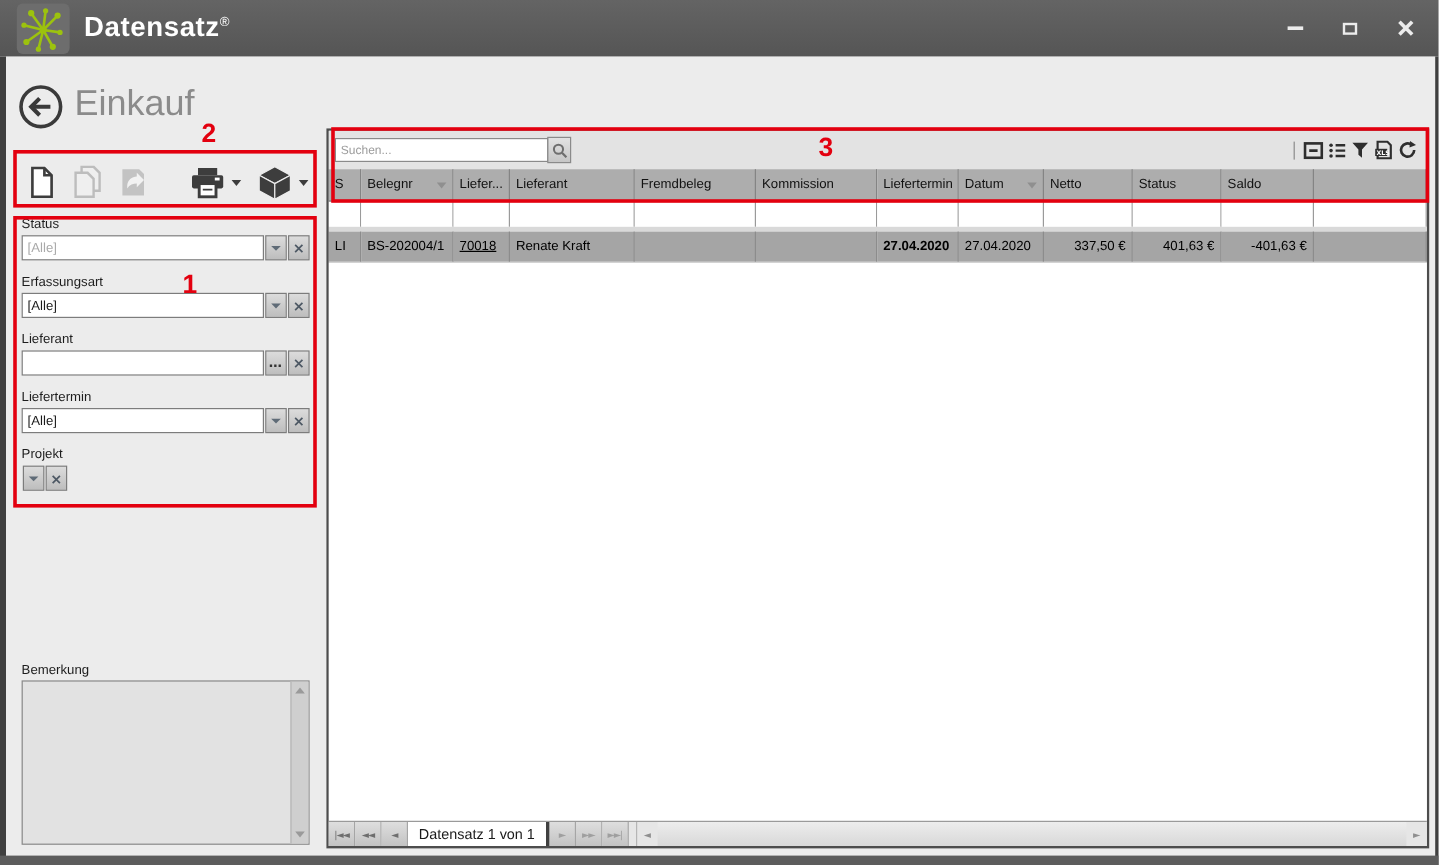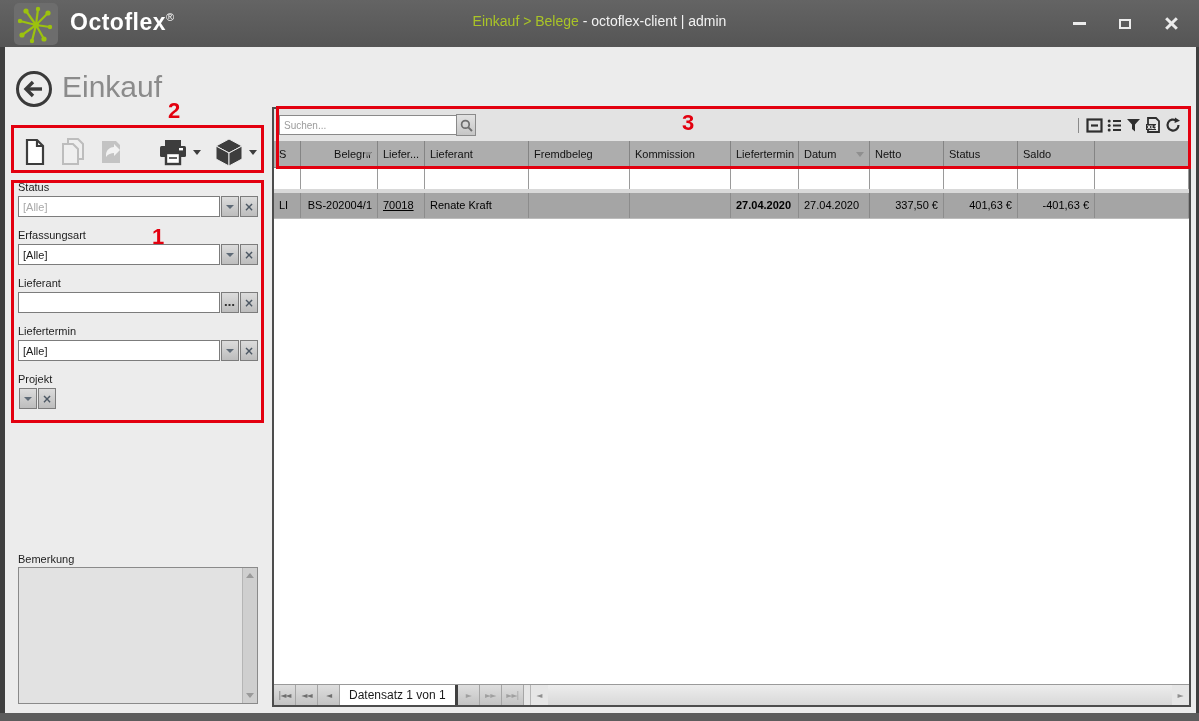--- a/index.html
+++ b/index.html
@@ -81,21 +81,21 @@
   .sort { position:absolute; right:5px; top:11px; width:0; height:0; border-left:4px solid transparent;
     border-right:4px solid transparent; border-top:5px solid #8f8f8f; }
   .fc { background:#ffffff; border-right:1px solid #9a9a9a; height:21px; cursor:text; }
   .strip { height:4px; background:#d9d9d9; flex:0 0 auto; }
   .dc { background:#a5a5a5; border-right:1px solid #8c8c8c; font-size:11px; color:#000;
     padding:0 5px; height:25px; line-height:24px; white-space:nowrap; overflow:hidden; }
   .dc.num { text-align:right; } .dc.bold { font-weight:bold; } .dc.link { text-decoration:underline; cursor:pointer; }
   .data-row { border-bottom:1px solid #bcbcbc; cursor:pointer; }
   .grid-filler { flex:1 1 auto; background:#ffffff; }
 
-  .c0{width:27px;} .c1{width:77px;text-align:right;} .c2{width:47px;} .c3{width:104px;} .c4{width:101px;} .c5{width:101px;}
+  .c0{width:27px;} .c1{width:77px;} .c2{width:47px;} .c3{width:104px;} .c4{width:101px;} .c5{width:101px;}
   .c6{width:68px;} .c7{width:71px;} .c8{width:74px;} .c9{width:74px;} .c10{width:77px;} .c11{flex:1;}
 
   
   .pager { height:21px; background:#e6e6e6; border-top:1px solid #9a9a9a; display:flex; align-items:stretch; flex:0 0 auto; }
   .pg-btn { width:22px; background:linear-gradient(#dedede,#c3c3c3); border-right:1px solid #a5a5a5;
     display:flex; align-items:center; justify-content:center; font-family:"DejaVu Sans",sans-serif;
     font-size:8px; color:#6e6e6e; cursor:pointer; letter-spacing:-1px; }
   .pg-btn.dis { color:#9f9f9f; }
   .pg-label { background:#ffffff; border-right:3px solid #404040; padding:0 9px; font-size:12px; color:#1a1a1a;
     display:flex; align-items:center; white-space:nowrap; }
@@ -132,22 +132,21 @@
             <circle cx="30" cy="36" r="2.6"></circle>
           <circle cx="18" cy="38" r="2.2"></circle>
             <circle cx="8" cy="32" r="2.6"></circle>
             <circle cx="6" cy="18" r="2.2"></circle>
           <circle cx="12" cy="8" r="2.6"></circle>
             <circle cx="24" cy="6" r="2.2"></circle>
             <circle cx="22" cy="22" r="3"></circle>
         </g>
       </svg>
     </div>
-    <div class="brand"><span>Octoflex</span><sup>®</sup></div>
-    <div class="title-center"><span class="crumb">Einkauf &gt; Belege</span><span> - octoflex-client | admin</span></div>
+    <div class="brand"><span>Datensatz</span><sup>®</sup></div>
     <div class="win-controls">
       <div class="win-btn">
           <div class="glyph-min"></div>
         </div>
       <div class="win-btn">
           <div class="glyph-max"></div>
         </div>
       <div class="win-btn">
           <div class="glyph-x"></div>
         </div>

